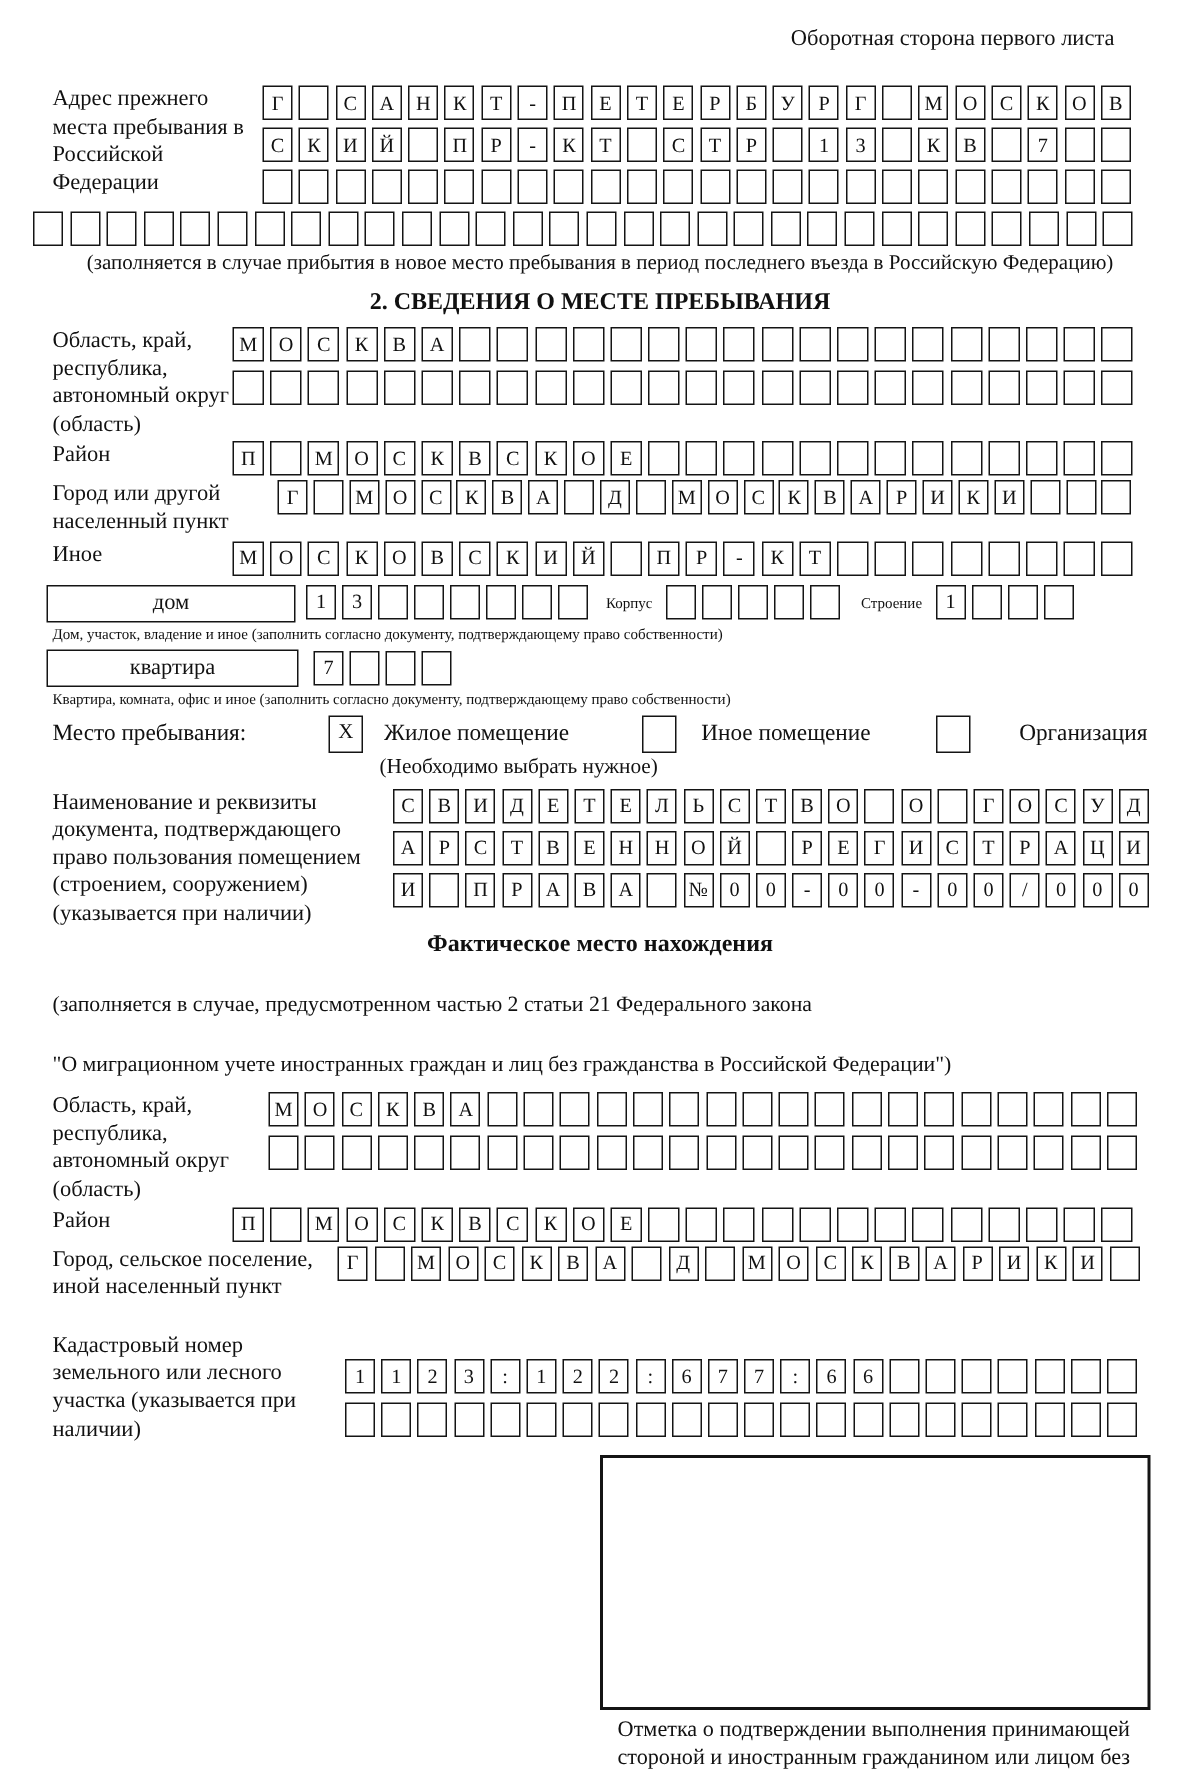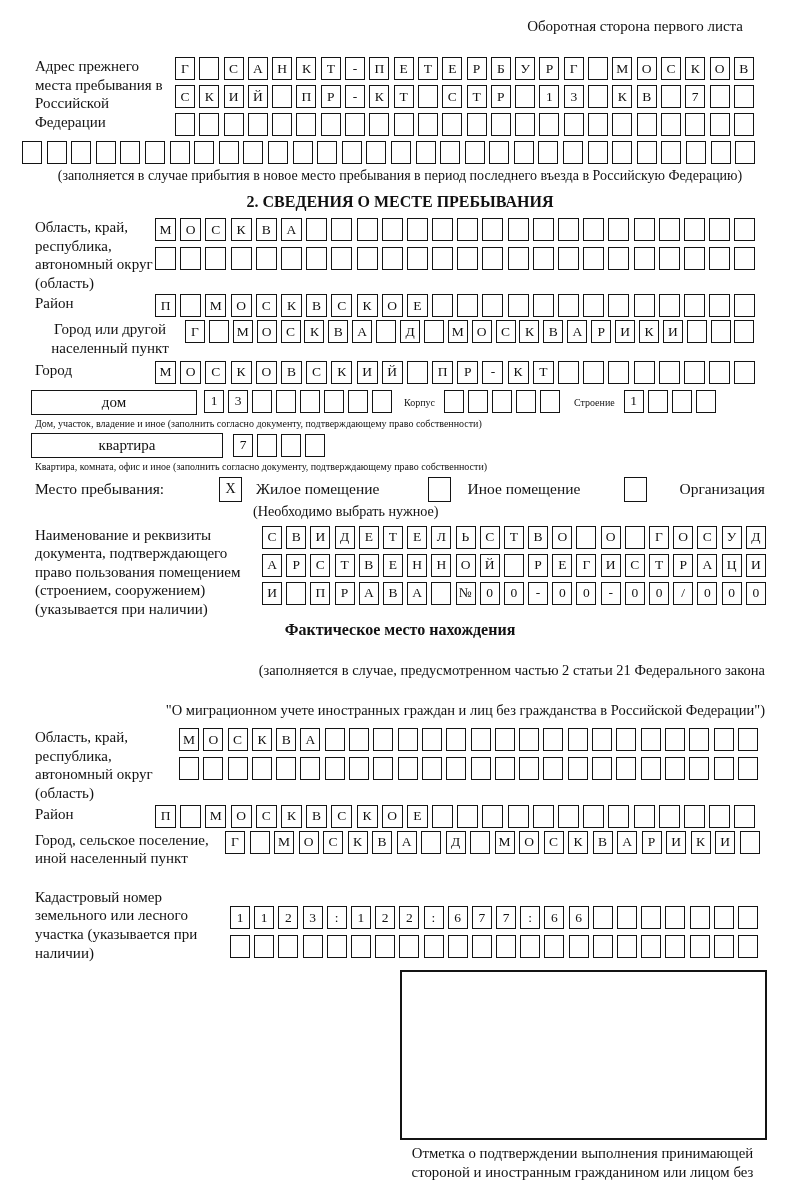--- a/index.html
+++ b/index.html
@@ -41,21 +41,21 @@
     display:flex;align-items:center;justify-content:center;font-size:15px;flex-shrink:0;
   }
   .inline-lbl{font-size:10px;line-height:25px;flex-shrink:0;}
   .cap{font-size:10px;margin:3px 0 4px 0;}
   .stayrow{display:flex;align-items:center;margin-top:5px;justify-content:space-between;}
   .chk{
     box-sizing:border-box;width:23px;height:25px;border:1.8px solid #141414;
     display:flex;align-items:center;justify-content:center;font-size:14px;flex-shrink:0;
   }
   .opt-lbl{font-size:15.5px;}
-  .fact-note{font-size:14.5px;text-align:right;line-height:1.3;margin-top:22px;}
+  .fact-note{font-size:14.5px;text-align:left;line-height:1.3;margin-top:22px;}
   .stamp-box{
     box-sizing:border-box;width:367px;height:170px;
     border:2px solid #141414;margin:8px 0 4px 365px;
   }
   .stamp-cap{width:375px;margin-left:360px;font-size:14.8px;text-align:center;line-height:1.28;}
 </style>
 </head>
 <body>
 
 <div class="page">
@@ -262,21 +262,21 @@
         <div class="cell"></div>
         <div class="cell"></div>
         <div class="cell"></div>
         <div class="cell"></div>
         <div class="cell"></div>
         <div class="cell"></div>
         <div class="cell"></div>
       </div>
   </div>
 
-  <div class="field" style="margin-bottom:3px;text-align:center;">
+  <div class="field" style="margin-bottom:3px;">
     <div class="flabel" style="width:150px;">Город или другой населенный пункт</div>
     <div class="cells r-city">
         <div class="cell">Г</div>
         <div class="cell"></div>
         <div class="cell">М</div>
         <div class="cell">О</div>
         <div class="cell">С</div>
         <div class="cell">К</div>
         <div class="cell">В</div>
         <div class="cell">А</div>
@@ -293,21 +293,21 @@
         <div class="cell">И</div>
         <div class="cell">К</div>
         <div class="cell">И</div>
         <div class="cell"></div>
         <div class="cell"></div>
         <div class="cell"></div>
       </div>
   </div>
 
   <div class="field" style="margin-bottom:6px;">
-    <div class="flabel" style="width:120px;">Город</div>
+    <div class="flabel" style="width:120px;">Иное</div>
     <div class="cells r-std">
         <div class="cell">М</div>
         <div class="cell">О</div>
         <div class="cell">С</div>
         <div class="cell">К</div>
         <div class="cell">О</div>
         <div class="cell">В</div>
         <div class="cell">С</div>
         <div class="cell">К</div>
         <div class="cell">И</div>
@@ -353,21 +353,21 @@
     <div class="cells r-small">
         <div class="cell">1</div>
         <div class="cell"></div>
         <div class="cell"></div>
         <div class="cell"></div>
       </div>
   </div>
   <div class="cap">Дом, участок, владение и иное (заполнить согласно документу, подтверждающему право собственности)</div>
 
   <div style="display:flex;align-items:center;margin-left:-4px;margin-top:2px;">
-    <div class="wbox" style="width:192px;text-align:center;">квартира</div>
+    <div class="wbox" style="width:168px;text-align:center;">квартира</div>
     <div class="cells r-small" style="margin-left:10px;">
         <div class="cell">7</div>
         <div class="cell"></div>
         <div class="cell"></div>
         <div class="cell"></div>
       </div>
   </div>
   <div class="cap">Квартира, комната, офис и иное (заполнить согласно документу, подтверждающему право собственности)</div>
 
   <div class="stayrow">

